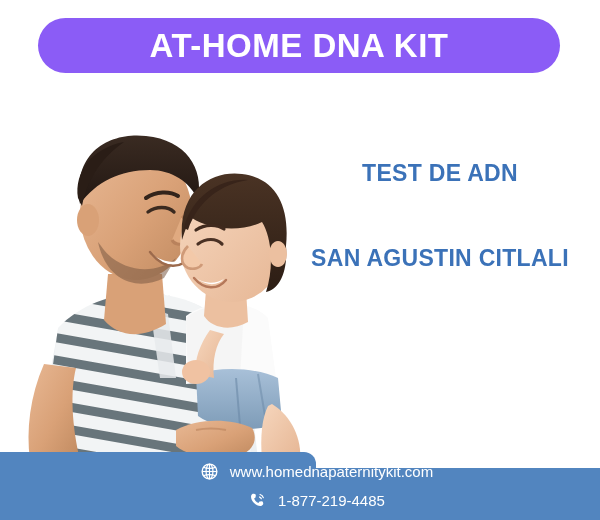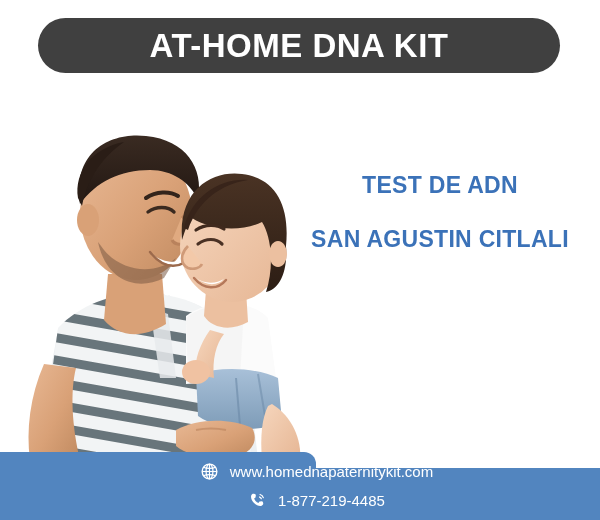--- a/index.html
+++ b/index.html
@@ -18,21 +18,21 @@
     overflow: hidden;
   }
 
   
   .header-pill {
     position: absolute;
     left: 38px;
     top: 18px;
     width: 522px;
     height: 55px;
-    background: #404040;
+    background: #8b5cf6;
     border-radius: 28px;
     display: flex;
     align-items: center;
     justify-content: center;
     box-sizing: border-box;
   }
   .header-pill-text {
     color: #ffffff;
     font-size: 33px;
     font-weight: bold;
@@ -63,23 +63,23 @@
     text-align: center;
   }
   .headline-line {
     color: #3b72b8;
     font-size: 23px;
     font-weight: bold;
     line-height: 1;
     letter-spacing: 0.3px;
     white-space: nowrap;
   }
-  .headline-line.l1 { margin: 16px 0 0 0; }
+  .headline-line.l1 { margin: 4px 0 0 0; }
   .headline-line.l2 { margin: 49px 0 0 0; }
-  .headline-line.l3 { margin: 31px 0 0 0; }
+  .headline-line.l3 { margin: 62px 0 0 0; }
 
   
   .footer {
     position: absolute;
     left: 0;
     bottom: 0;
     width: 600px;
     height: 68px;
   }
   .footer-step {

